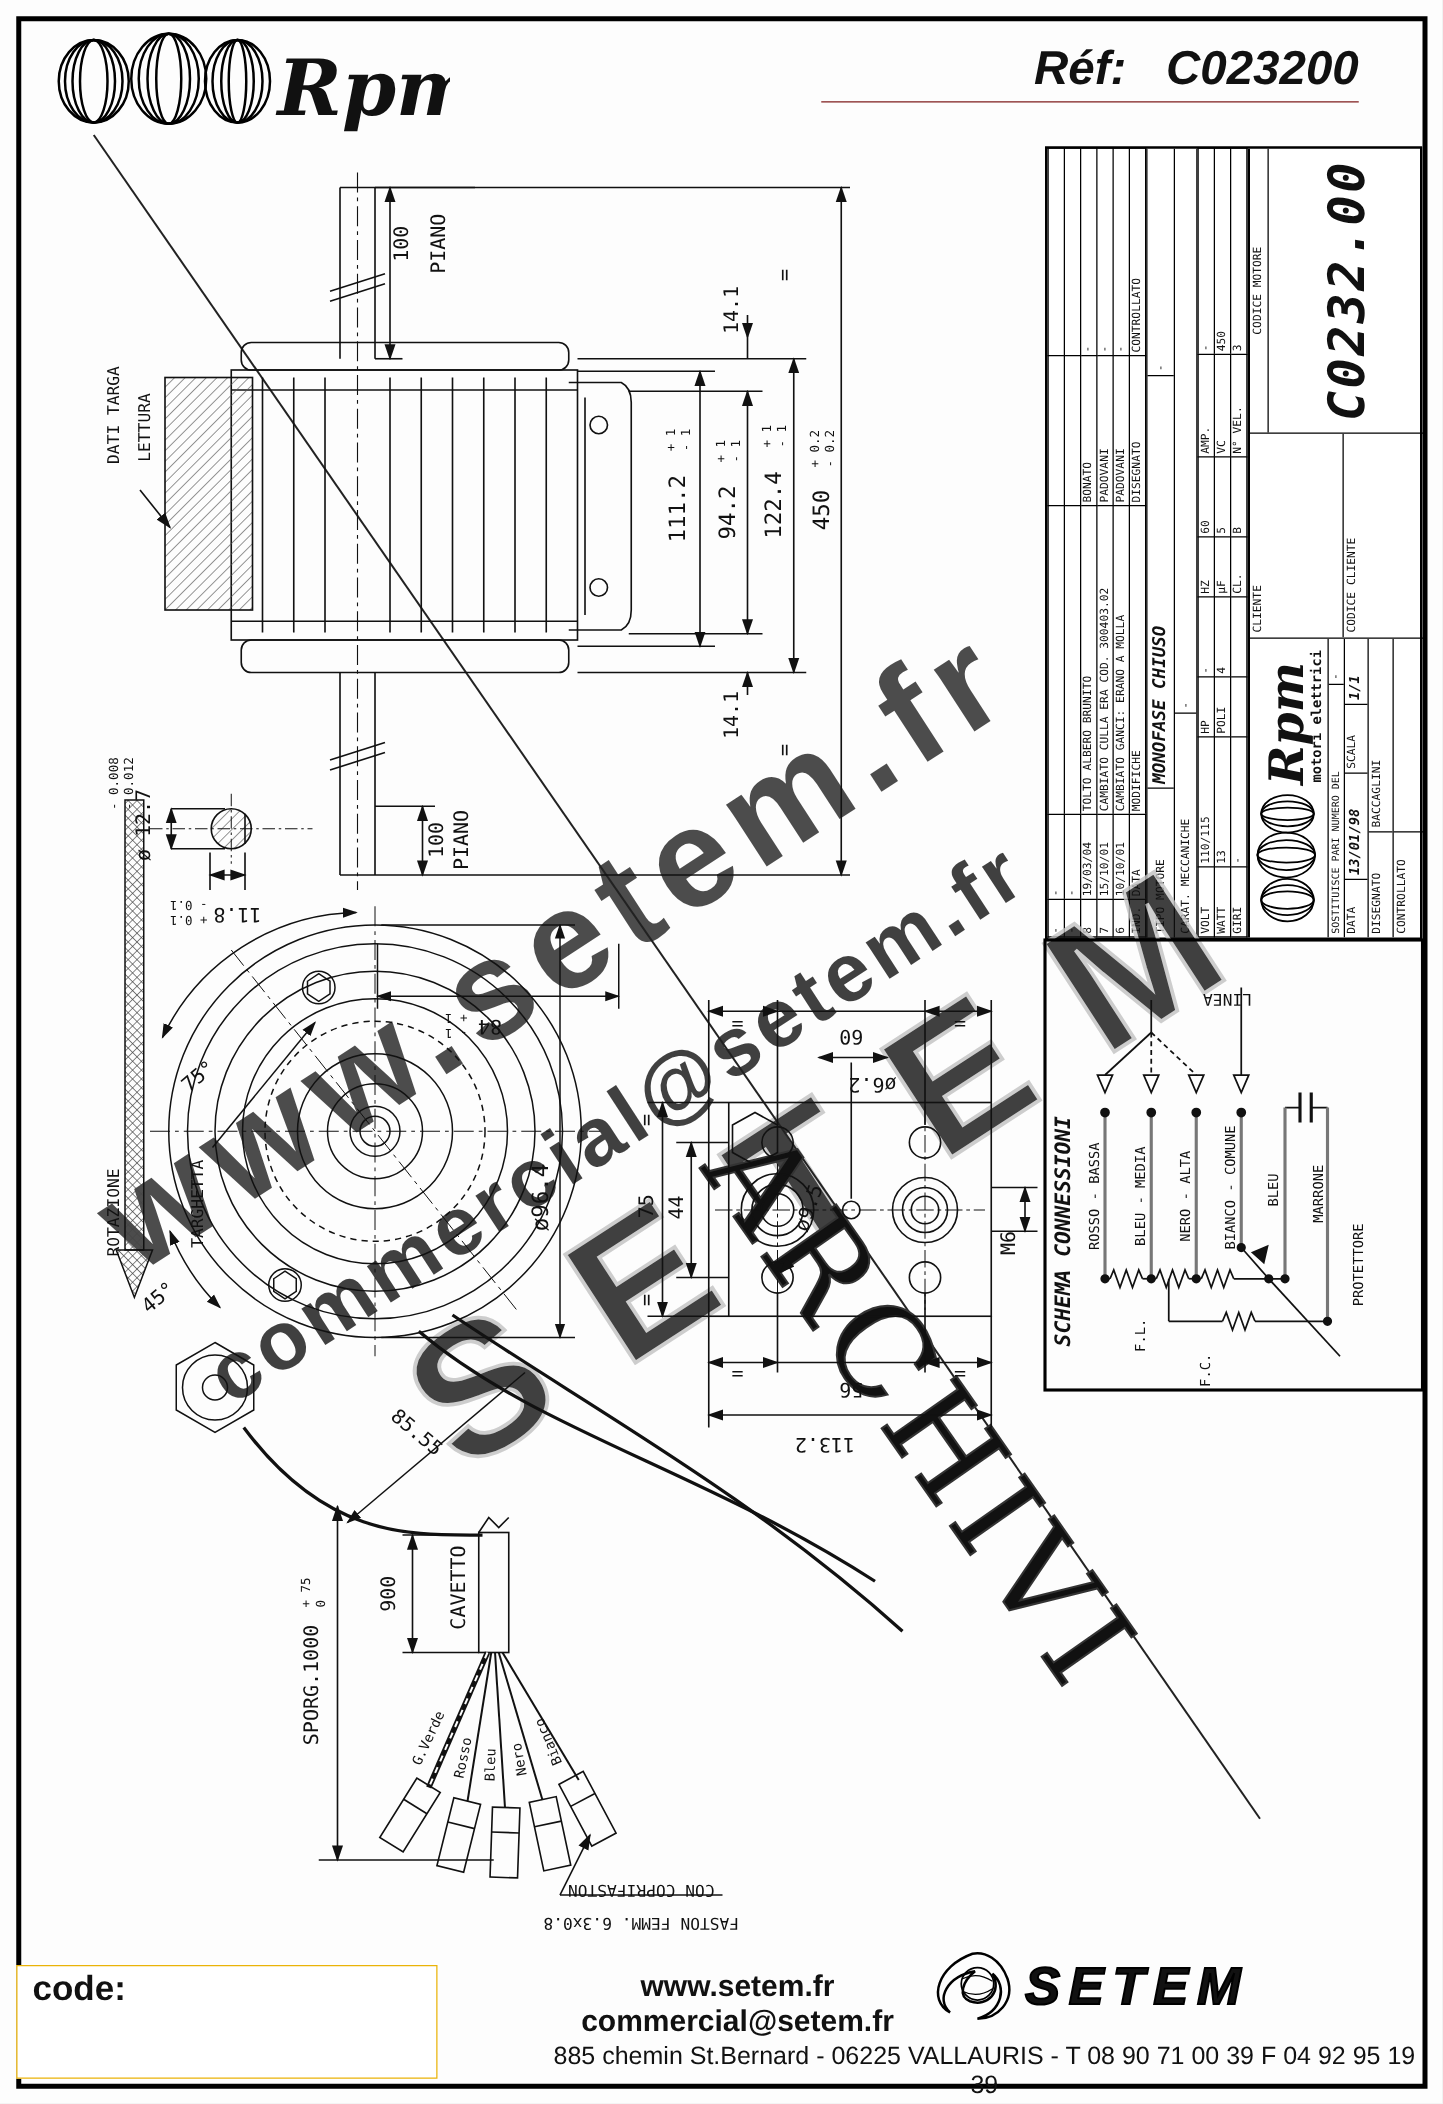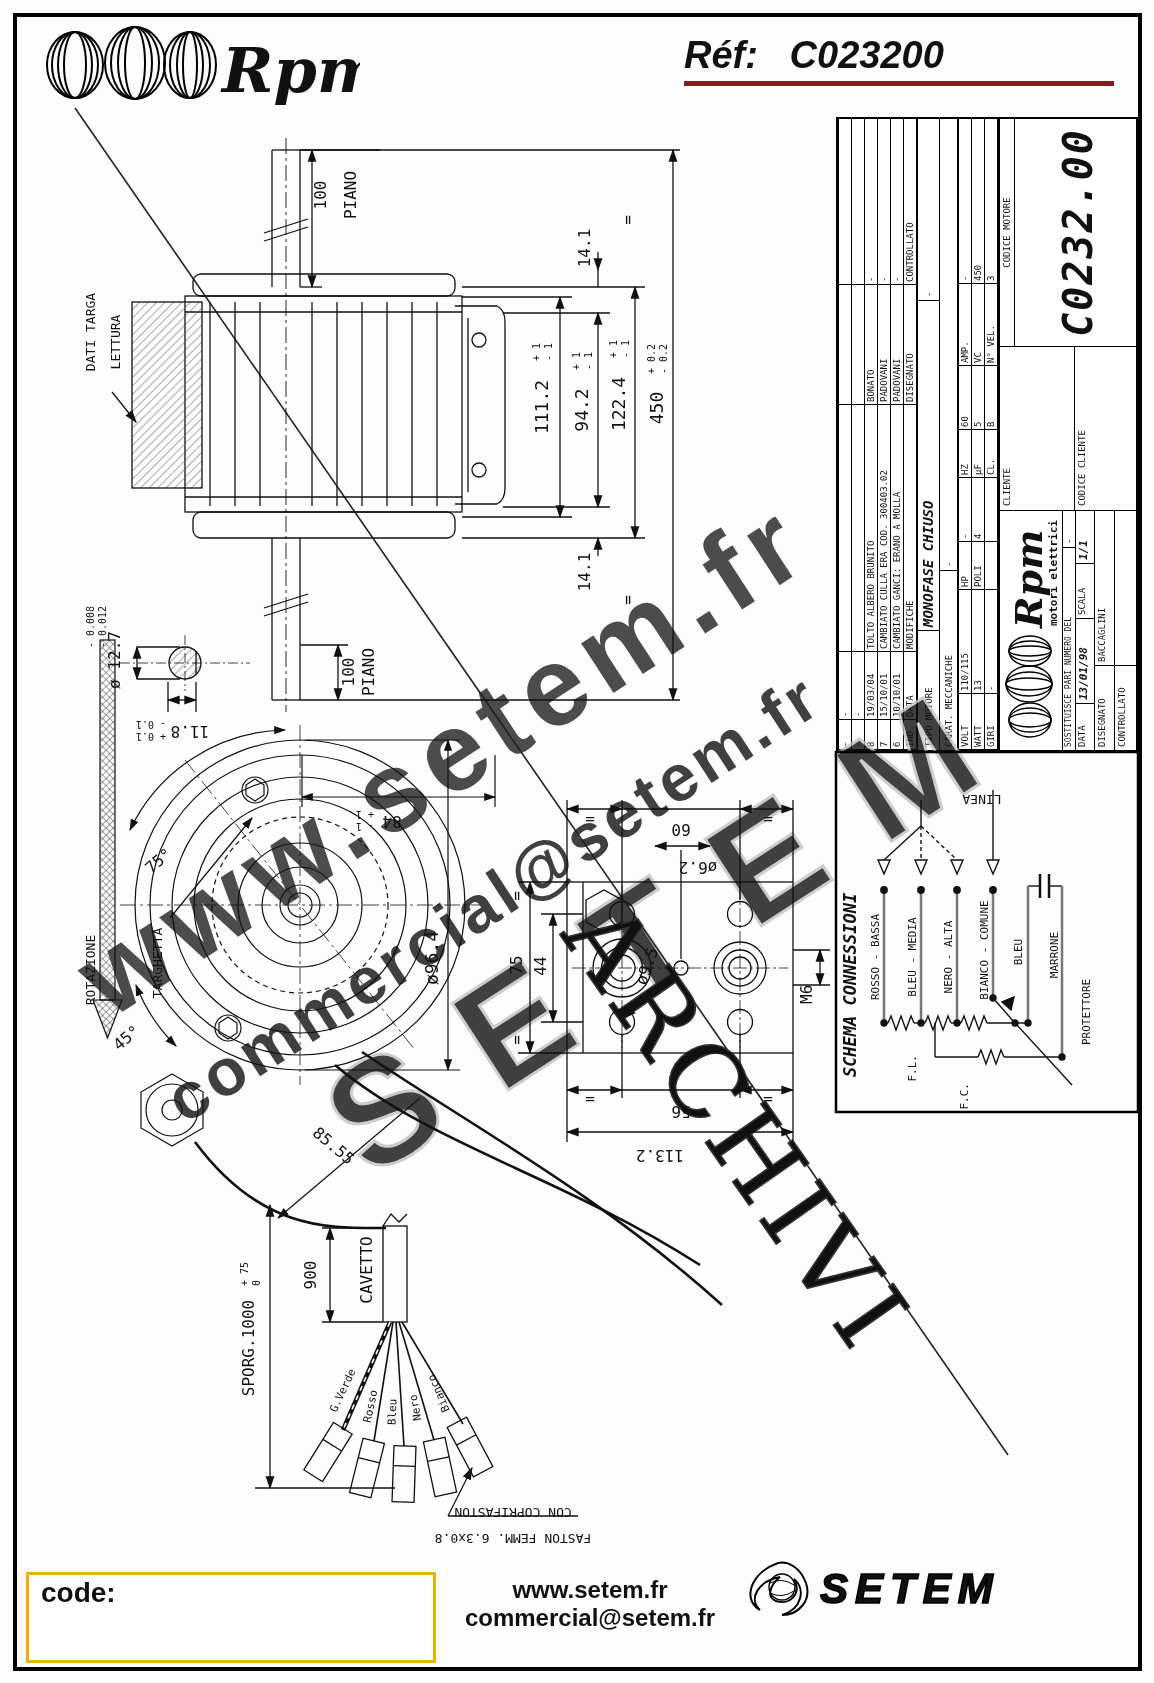--- a/index.html
+++ b/index.html
@@ -2,36 +2,36 @@
 <html><head>
 <meta charset="utf-8">
 <style>
   html,body{margin:0;padding:0;background:#e8e8e8;}
   #page{position:relative;width:1154px;height:1683px;background:#fdfdfd;overflow:hidden;
         font-family:"Liberation Sans",sans-serif;color:#111;}
   .abs{position:absolute;}
   
   #frame{left:13px;top:13px;width:1121px;height:1650px;border:4px solid #000;}
   
-  #ref-box{left:684px;top:34px;width:430px;text-align:left;
-           font:italic bold 38px "Liberation Sans",sans-serif;border-bottom:5px solid #7f1d1d;padding-bottom:4px;}
+  #ref-box{left:657px;top:34px;width:430px;text-align:right;
+           font:italic bold 38px "Liberation Sans",sans-serif;border-bottom:1px solid #7f1d1d;padding-bottom:4px;}
   
   #tblock{left:836px;top:752px;width:635px;height:302px;transform-origin:0 0;
           transform:rotate(-90deg);background:#fff;border:2.5px solid #000;box-sizing:border-box;
           font-family:"DejaVu Sans Mono",monospace;}
   #tblock table{border-collapse:collapse;table-layout:fixed;width:100%;}
   #tblock td{border:1px solid #000;padding:0 2px;overflow:hidden;white-space:nowrap;height:12px;
              font:9px "DejaVu Sans Mono",monospace;}
   .band{display:flex;box-sizing:border-box;border-top:1px solid #000;}
   .cell{box-sizing:border-box;border-right:1px solid #000;padding:1px 3px;overflow:hidden;white-space:nowrap;}
   .cl{font:9px "DejaVu Sans Mono",monospace;}
   .cv{font:italic bold 12px "DejaVu Sans Mono",monospace;}
   .big-code{font:italic bold 40px "DejaVu Sans Mono",monospace;letter-spacing:2px;text-align:center;}
   
-  #code-box{left:26px;top:1572px;width:410px;height:91px;border:3px solid #eab308;box-sizing:border-box;background:#fff;}
+  #code-box{left:13px;top:1572px;width:337px;height:91px;border:1px solid #eab308;box-sizing:border-box;background:#fff;}
   #code-box .lab{font:bold 28px "Liberation Sans",sans-serif;margin:2px 0 0 12px;}
   #code-box .num{font:bold 54px "Liberation Sans",sans-serif;text-align:center;margin-top:-10px;letter-spacing:1px;}
   .foot-line{text-align:center;font:bold 24px "Liberation Sans",sans-serif;}
   #address{left:440px;top:1634px;width:695px;text-align:center;font:20px "Liberation Sans",sans-serif;}
   
   text{fill:#111;}
   .dim{font:16px "DejaVu Sans Mono",monospace;}
   .dimb{font:18px "DejaVu Sans Mono",monospace;}
   .tol{font:10px "DejaVu Sans Mono",monospace;}
   .lb{font:13px "DejaVu Sans Mono",monospace;}
@@ -702,20 +702,21 @@
           <text class="lb" text-anchor="middle">FASTON FEMM. 6.3x0.8</text>
         </g>
     </g>
   </svg>
 
   <div class="abs" id="code-box">
     <div class="lab">code:</div>
   </div>
   <div class="abs foot-line" style="left:440px;top:1576px;width:300px">www.setem.fr</div>
   <div class="abs foot-line" style="left:440px;top:1604px;width:300px">commercial@setem.fr</div>
+  <div class="abs" id="address">885 chemin St.Bernard  -  06225 VALLAURIS  -  T 08 90 71 00 39   F 04 92 95 19 39</div>
   <svg class="abs" style="left:740px;top:1555px" width="330" height="70">
     <g fill="none" stroke="#000">
       <path d="M38,8 C10,18 2,45 20,55 C8,44 18,26 40,22 C30,30 26,42 36,46 C50,51 62,38 54,24 C66,34 62,54 42,60 C58,60 72,46 66,28 C60,12 48,6 38,8 z" stroke-width="2"></path>
       <circle cx="42" cy="32" r="13" stroke-width="1.4"></circle>
       <path d="M30,28 q12,-6 24,2 M30,38 q12,6 24,-2" stroke-width="1"></path>
     </g>
     <text x="80" y="48" style="font:italic bold 42px 'Liberation Sans',sans-serif" letter-spacing="7" fill="#fff" stroke="#000" stroke-width="1.6">SETEM</text>
   </svg>
 
 </div>

